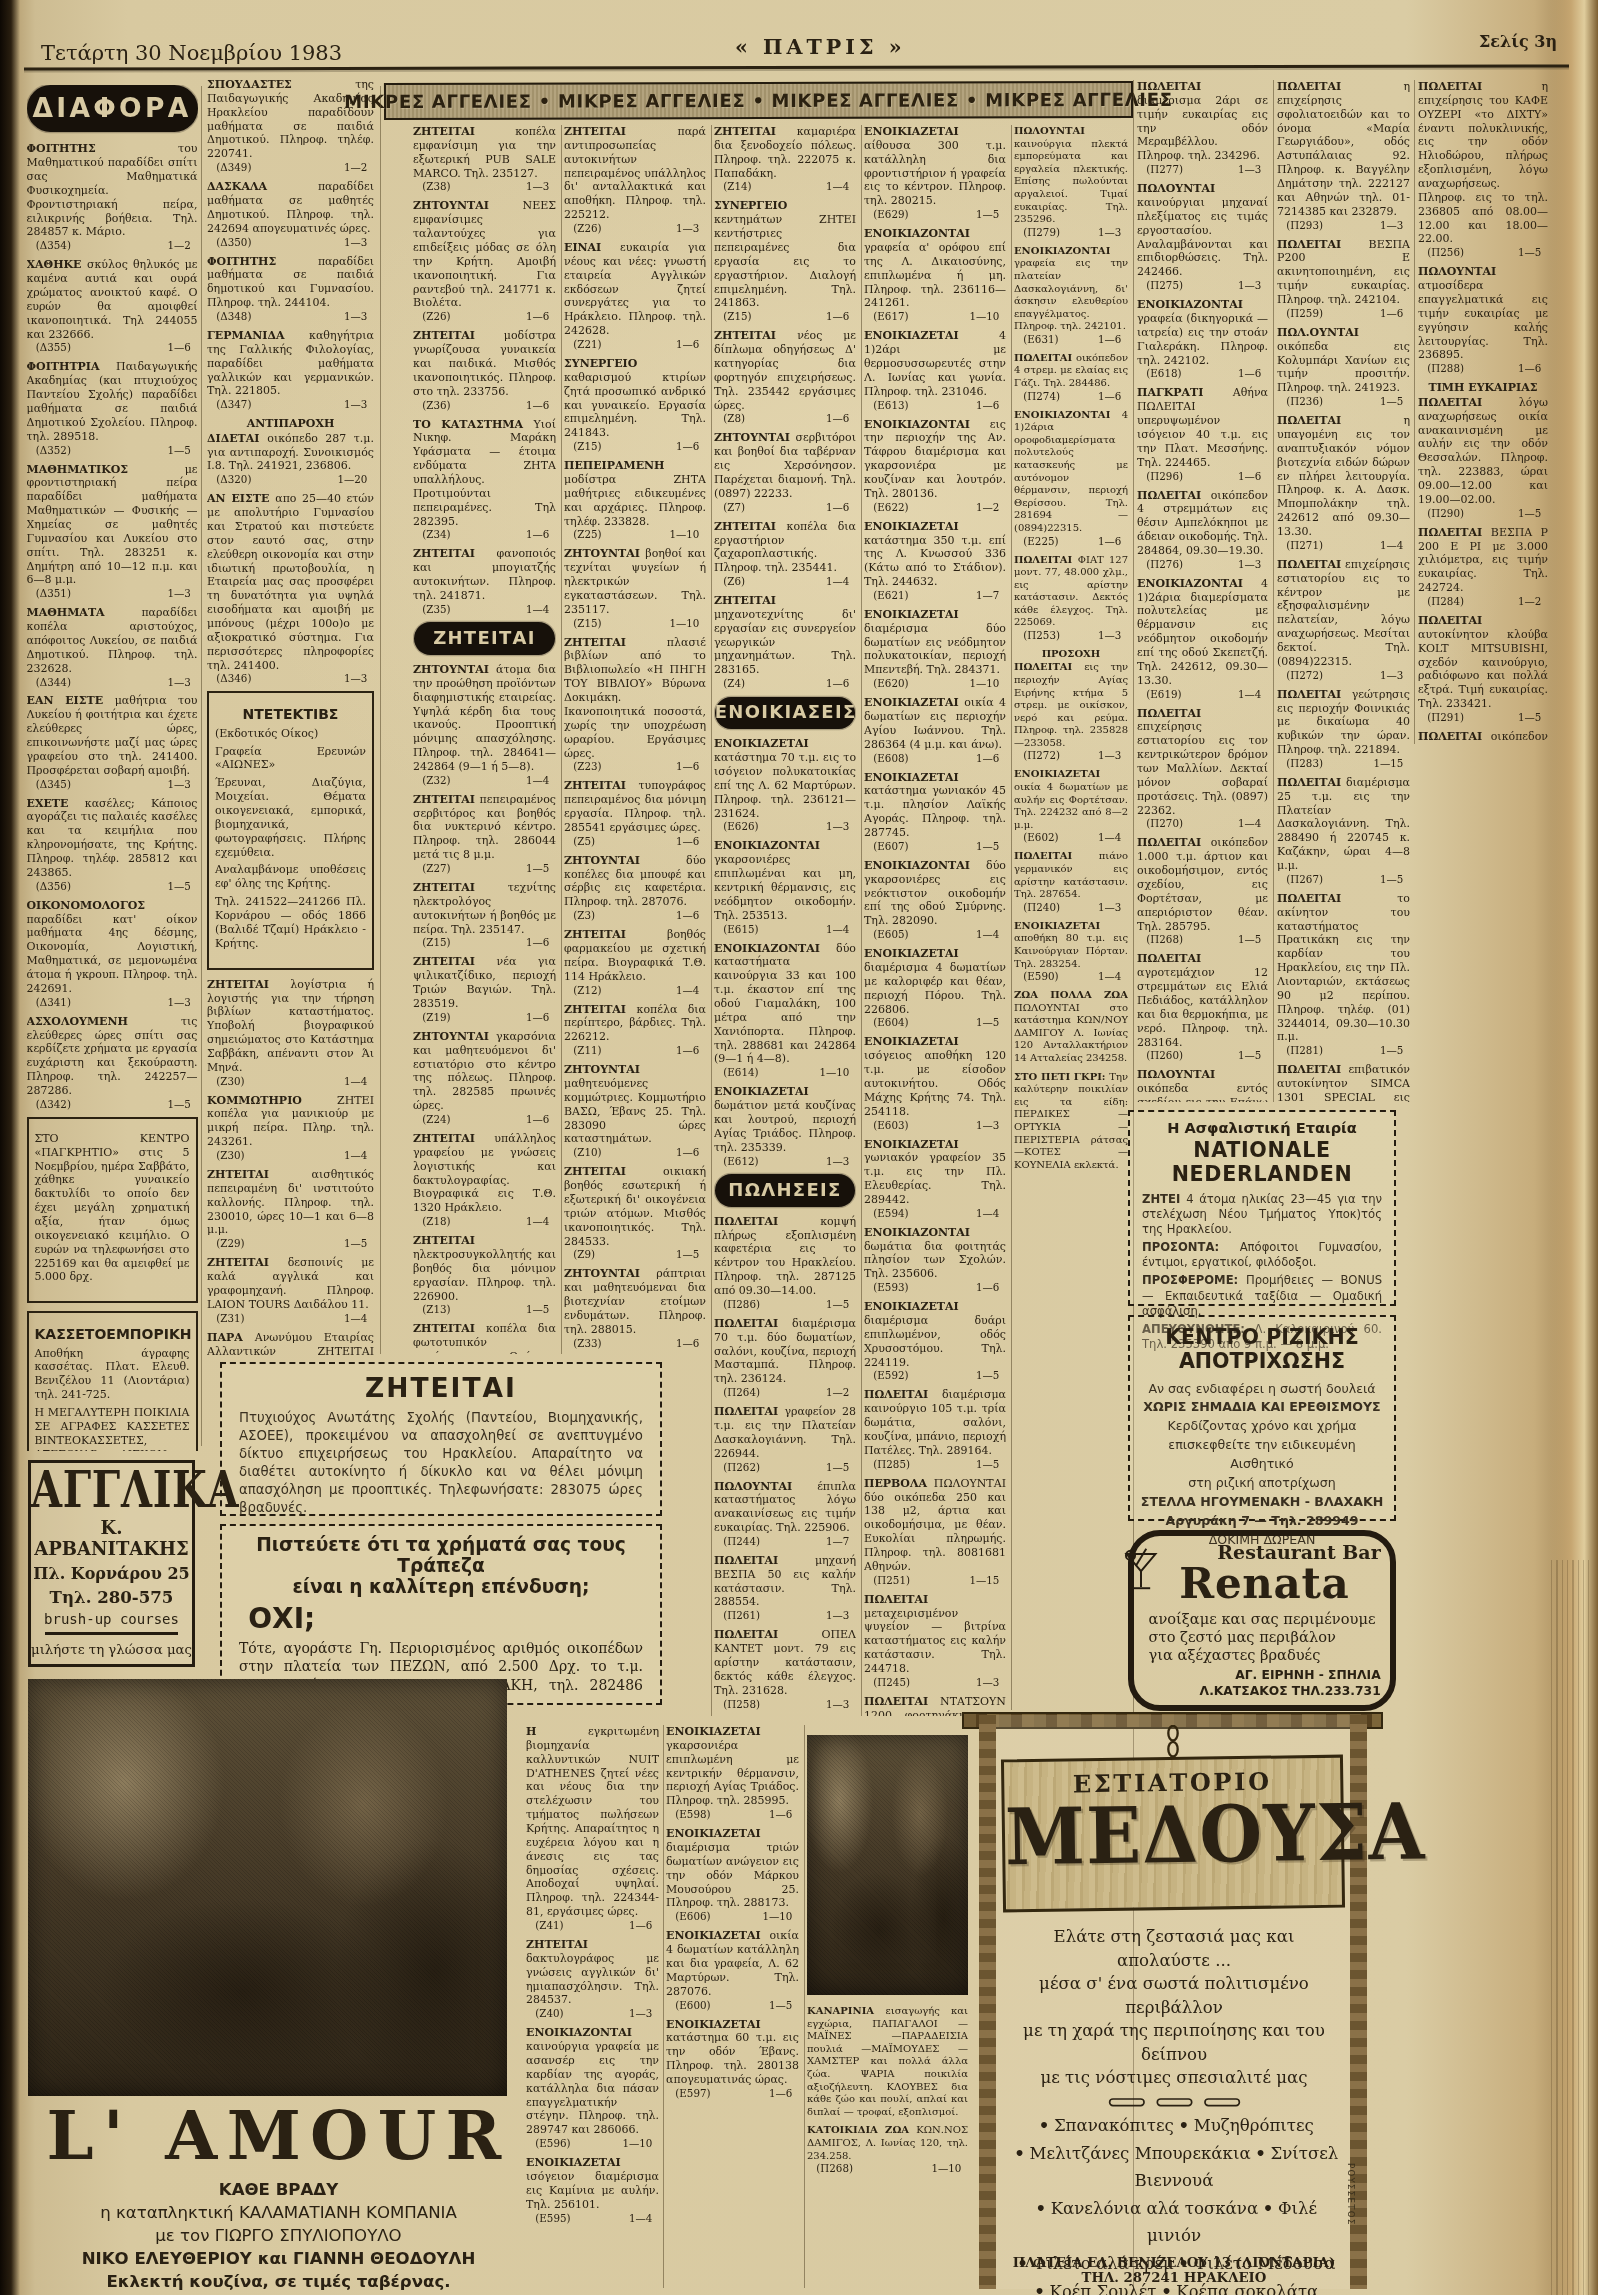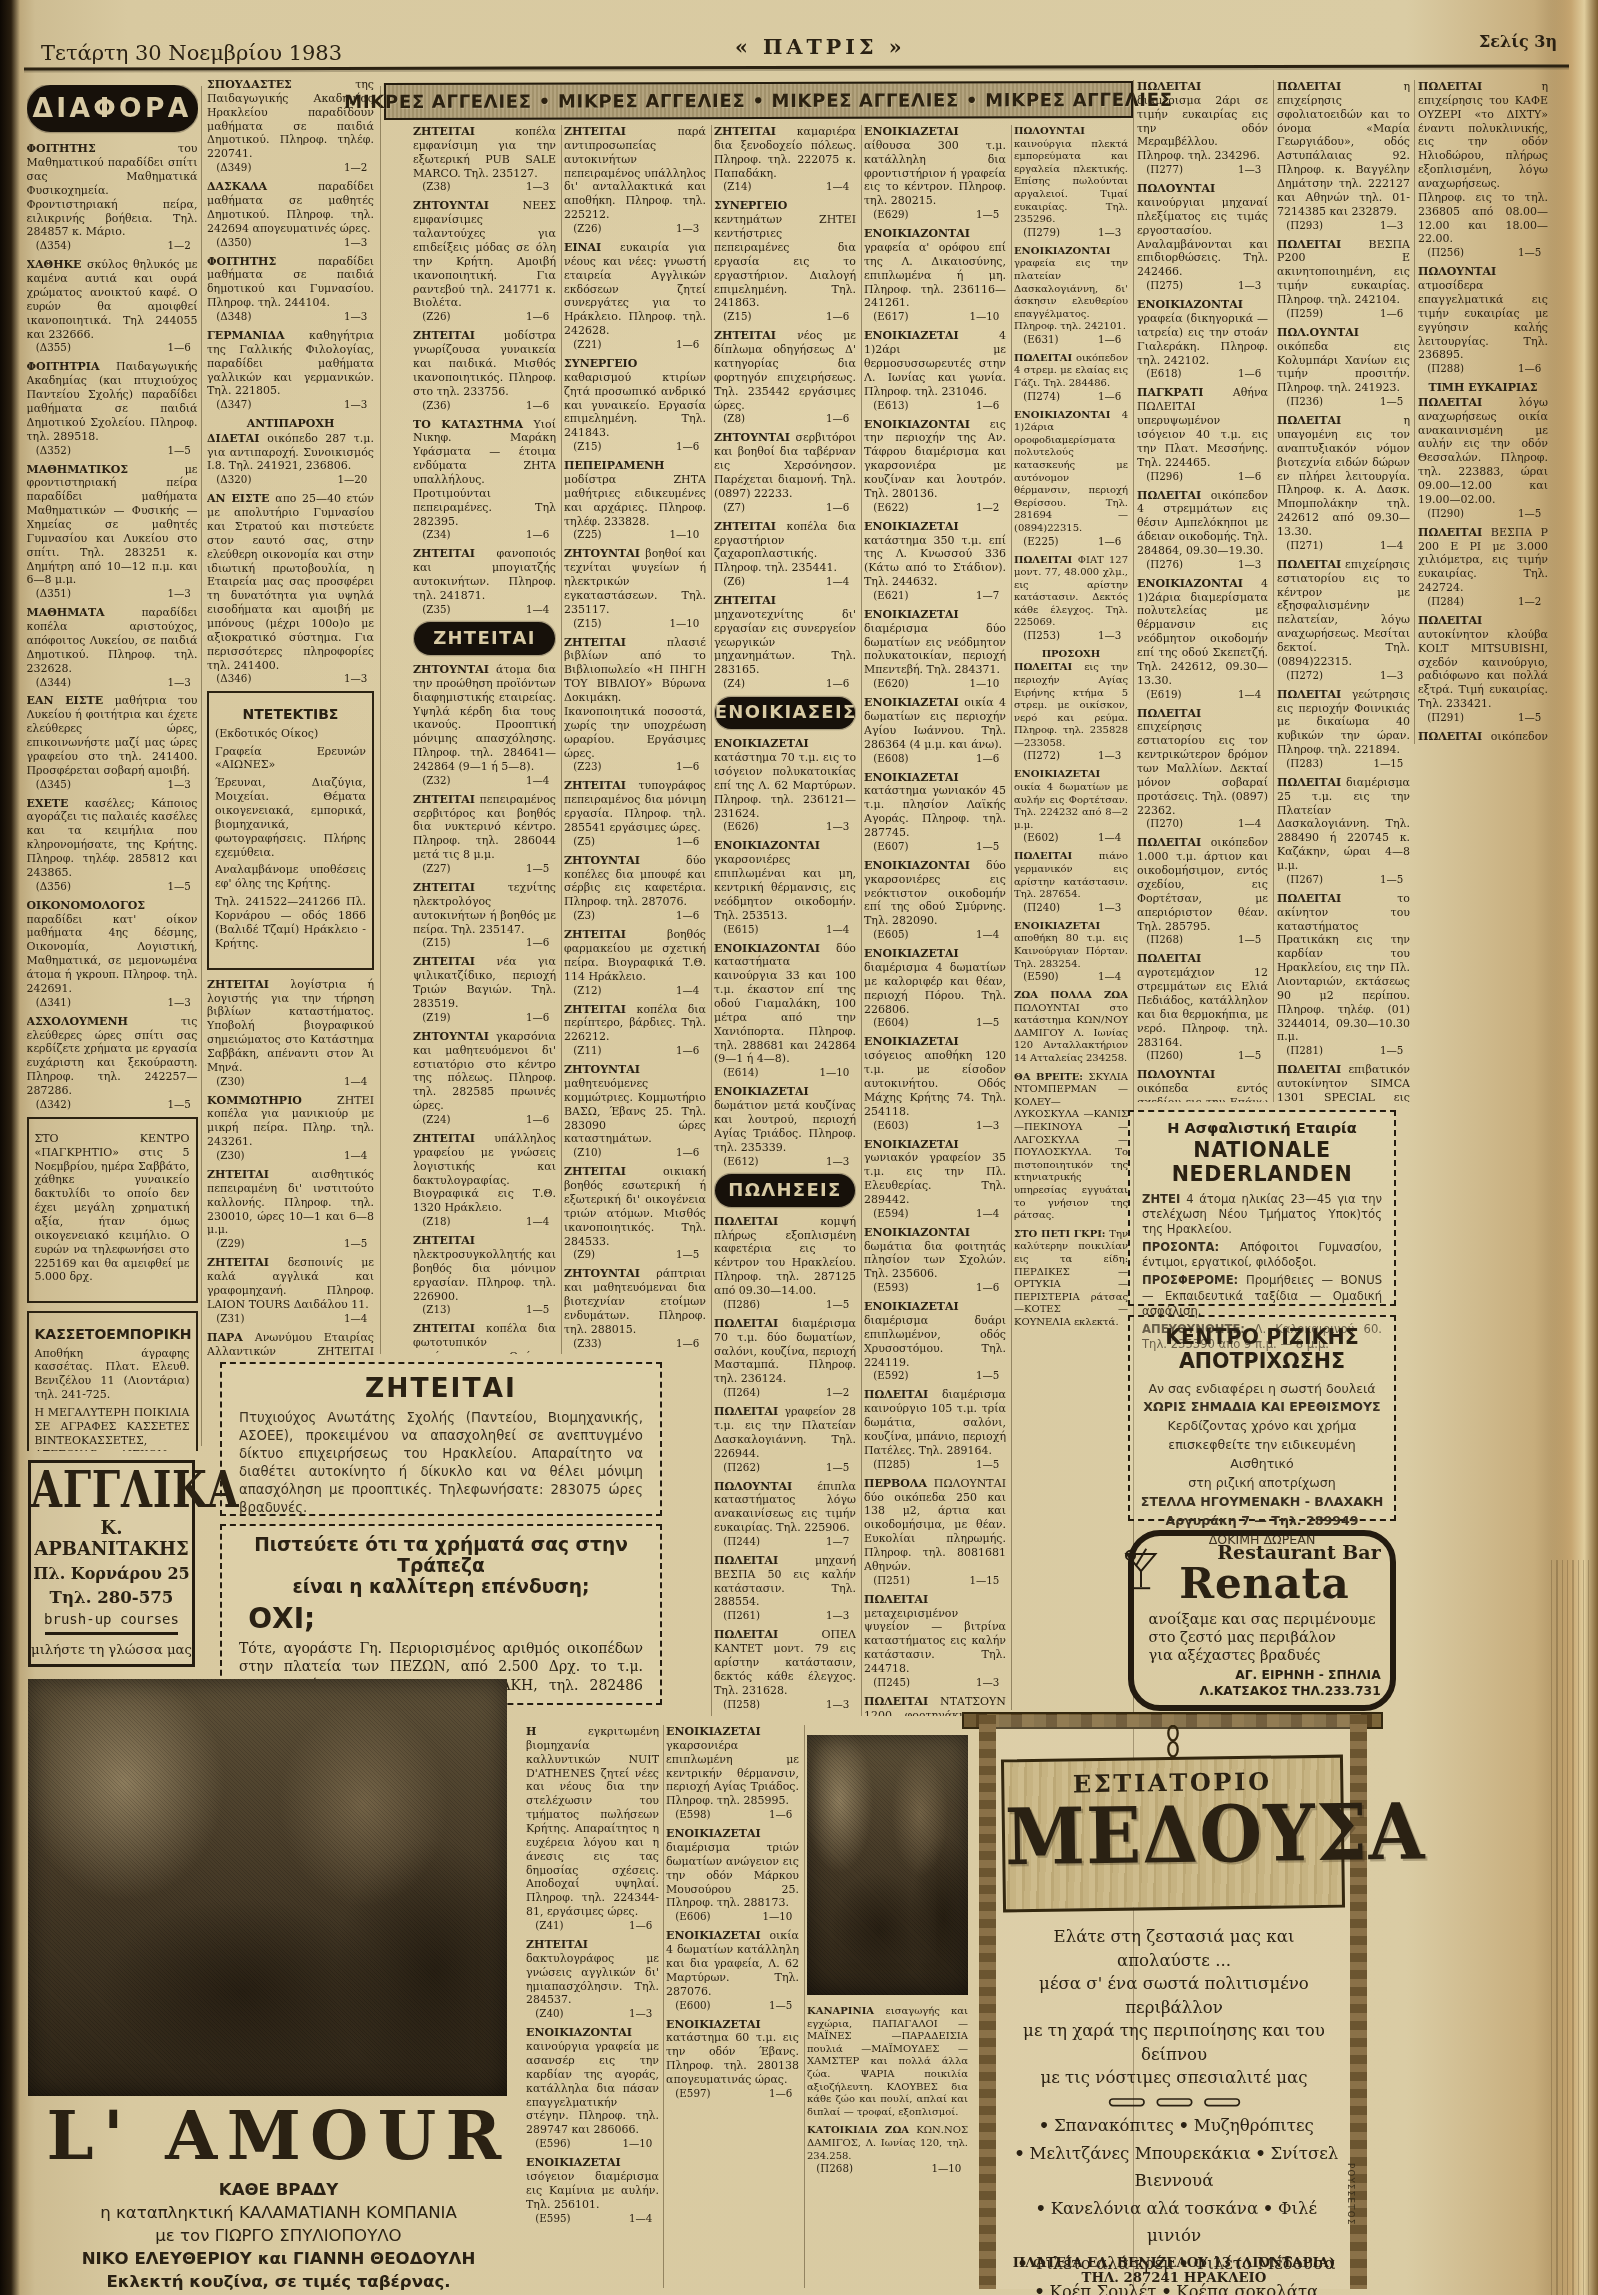--- a/index.html
+++ b/index.html
@@ -806,23 +806,20 @@
         <div class="adt"><b>ΕΝΟΙΚΙΑΖΕΤΑΙ </b>αποθήκη 80 τ.μ. εις Καινούργιαν Πόρταν. Τηλ. 283254.</div>
         <div class="adf">
           <span>(Ε590)</span>
           <span>1—4</span>
         </div>
       </div>
       <div class="ad">
         <div class="adt"><b>ΖΩΑ ΠΟΛΛΑ ΖΩΑ </b>ΠΩΛΟΥΝΤΑΙ στο κατάστημα ΚΩΝ/ΝΟΥ ΔΑΜΙΓΟΥ Λ. Ιωνίας 120 Ανταλλακτήριον 14 Ατταλείας 234258.</div>
       </div>
       <div class="ad">
-        <div class="adt"><b>ΘΑ ΒΡΕΙΤΕ: </b>ΣΚΥΛΙΑ ΝΤΟΜΠΕΡΜΑΝ —ΚΟΛΕΥ— ΛΥΚΟΣΚΥΛΑ —ΚΑΝΙΣ —ΠΕΚΙΝΟΥΑ —ΛΑΓΟΣΚΥΛΑ —ΠΟΥΛΟΣΚΥΛΑ. Το πιστοποιητικόν της κτηνιατρικής υπηρεσίας εγγυάται το γνήσιον της ράτσας.</div>
-      </div>
-      <div class="ad">
         <div class="adt"><b>ΣΤΟ ΠΕΤΙ ΓΚΡΙ: </b>Την καλύτερην ποικιλίαν εις τα είδη: ΠΕΡΔΙΚΕΣ —ΟΡΤΥΚΙΑ —ΠΕΡΙΣΤΕΡΙΑ ράτσας —ΚΟΤΕΣ —ΚΟΥΝΕΛΙΑ εκλεκτά.</div>
       </div>
     </div>
   </div>
 <div class="col" style="left:1137px;top:80px;width:131px;height:1022px;">
     <div>
       <div class="ad">
         <div class="adt"><b>ΠΩΛΕΙΤΑΙ </b>διαμέρισμα 2άρι σε τιμήν ευκαιρίας εις την οδόν Μεραμβέλλου. Πληροφ. τηλ. 234296.</div>
         <div class="adf">
           <span>(Π277)</span>
@@ -1073,21 +1070,21 @@
         </div>
       </div>
     </div>
   </div>
 
 <div id="zbox" class="abs wavy">
   <div class="ztitle">ΖΗΤΕΙΤΑΙ</div>
   <div class="zbody">Πτυχιούχος Ανωτάτης Σχολής (Παντείου, Βιομηχανικής, ΑΣΟΕΕ), προκειμένου να απασχοληθεί σε ανεπτυγμένο δίκτυο επιχειρήσεως του Ηρακλείου. Απαραίτητο να διαθέτει αυτοκίνητο ή δίκυκλο και να θέλει μόνιμη απασχόληση με προοπτικές. Τηλεφωνήσατε: 283075 ώρες βραδυνές.</div>
 </div>
 <div id="oxibox" class="abs wavy">
-  <div class="l1">Πιστεύετε ότι τα χρήματά σας στην Τράπεζα</div>
+  <div class="l1">Πιστεύετε ότι τα χρήματά σας τους Τράπεζα</div>
   <div class="l1">είναι η καλλίτερη επένδυση;</div>
   <div class="oxi">ΟΧΙ;</div>
   <div class="obody">Τότε, αγοράστε Γη. Περιορισμένος αριθμός οικοπέδων στην πλατεία των ΠΕΖΩΝ, από 2.500 Δρχ. το τ.μ. Πληροφορίες κ. ΣΤΕΛΛΑ ΜΗΛΙΑΡΑΚΗ, τηλ. 282486 (ώρες Γραφείου), Ηράκλειο.</div>
 </div>
 
 <div id="nationale" class="abs wavy">
   <div class="pre">Η Ασφαλιστική Εταιρία</div>
   <div class="name">NATIONALE  NEDERLANDEN</div>
   <div>
       <div class="bl"><b>ΖΗΤΕΙ </b>4 άτομα ηλικίας 23—45 για την στελέχωση Νέου Τμήματος Υποκ)τός της Ηρακλείου.</div>

